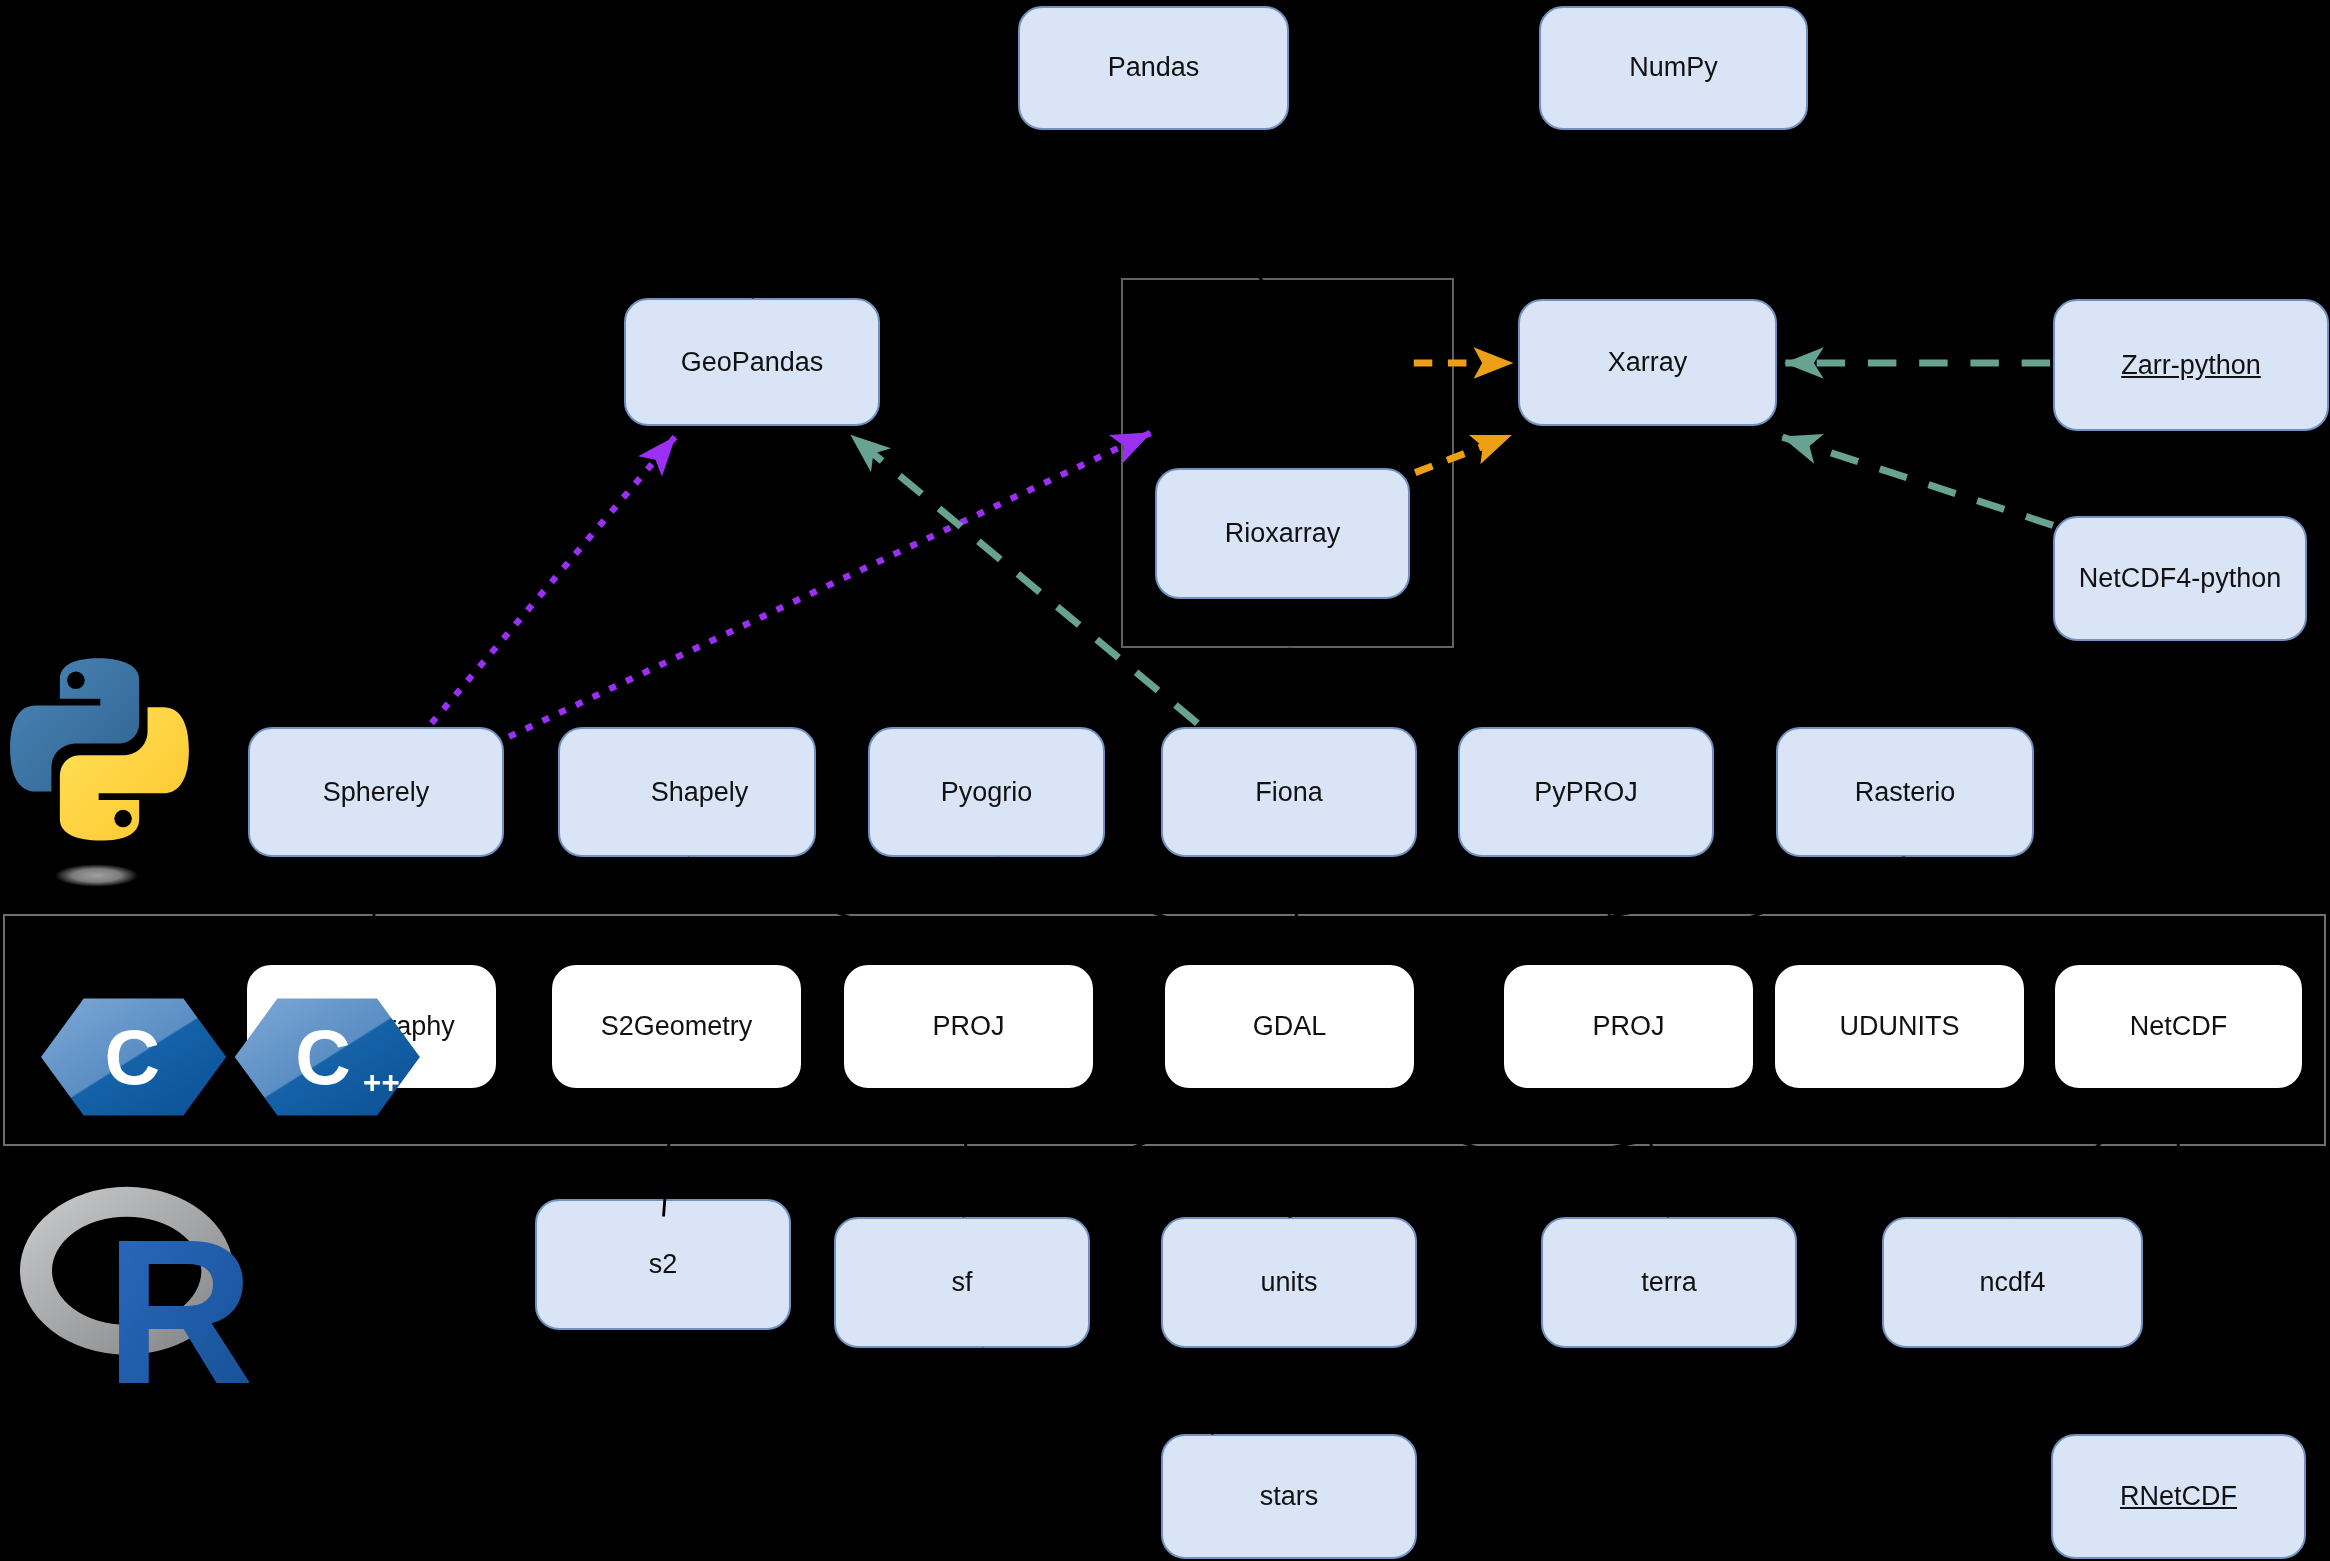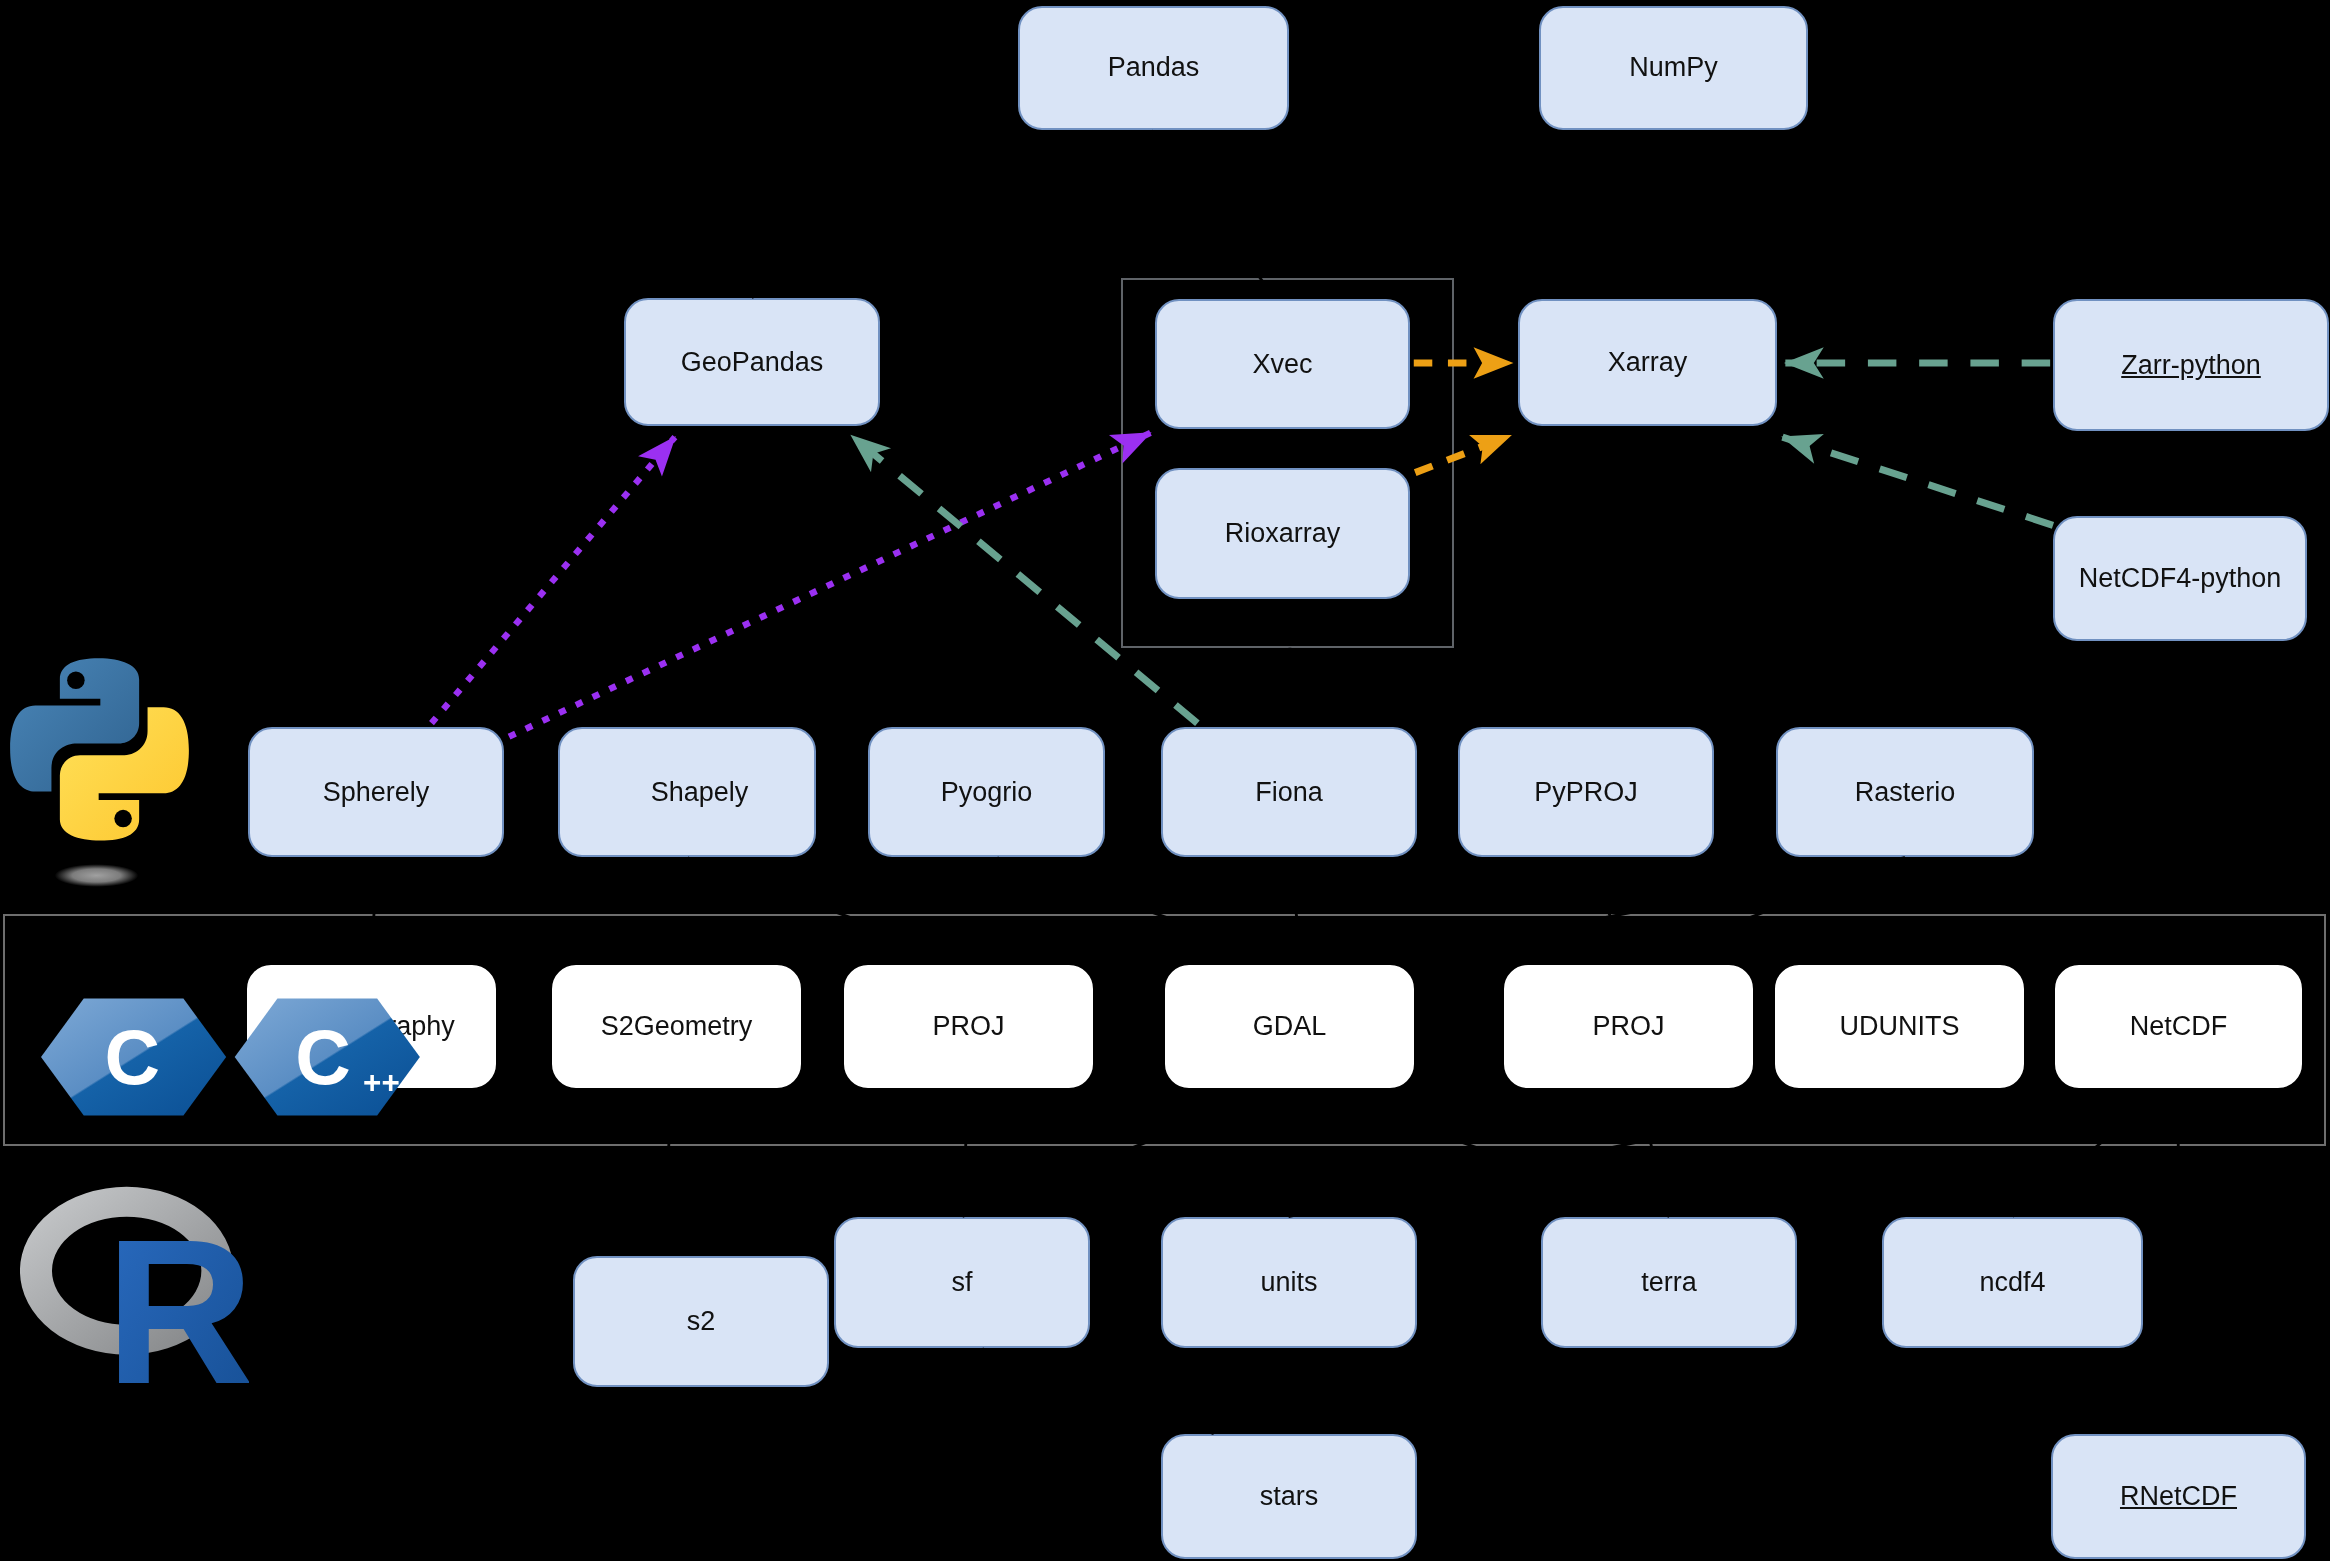--- a/index.html
+++ b/index.html
@@ -30,23 +30,20 @@
   <div class="node" style="left:1018px;top:5.7px;width:271px;height:124px;">
     <span>Pandas</span>
   </div>
   <div class="node" style="left:1539px;top:5.7px;width:269px;height:124px;">
     <span>NumPy</span>
   </div>
 
   <div class="node" style="left:624px;top:298px;width:256px;height:128px;">
     <span>GeoPandas</span>
   </div>
-  <div class="node" style="left:1155px;top:299px;width:255px;height:130px;">
-    <span>Xvec</span>
-  </div>
   <div class="node" style="left:1155px;top:468px;width:255px;height:131px;">
     <span>Rioxarray</span>
   </div>
   <div class="node" style="left:1518px;top:299px;width:259px;height:127px;">
     <span>Xarray</span>
   </div>
   <div class="node" style="left:2053px;top:299px;width:276px;height:132px;text-decoration:underline;">
     <span>Zarr-python</span>
   </div>
   <div class="node" style="left:2053px;top:516px;width:254px;height:125px;">
@@ -87,21 +84,21 @@
   <div class="node white" style="left:1502px;top:963px;width:253px;height:127px;">
     <span>PROJ</span>
   </div>
   <div class="node white" style="left:1773px;top:963px;width:253px;height:127px;">
     <span>UDUNITS</span>
   </div>
   <div class="node white" style="left:2053px;top:963px;width:251px;height:127px;">
     <span>NetCDF</span>
   </div>
 
-  <div class="node" style="left:535px;top:1256px;width:256px;height:131px;margin-left:38px;">
+  <div class="node" style="left:535px;top:1199px;width:256px;height:131px;">
     <span>s2</span>
   </div>
   <div class="node" style="left:834px;top:1217px;width:256px;height:131px;">
     <span>sf</span>
   </div>
   <div class="node" style="left:1161px;top:1217px;width:256px;height:131px;">
     <span>units</span>
   </div>
   <div class="node" style="left:1541px;top:1217px;width:256px;height:131px;">
     <span>terra</span>

